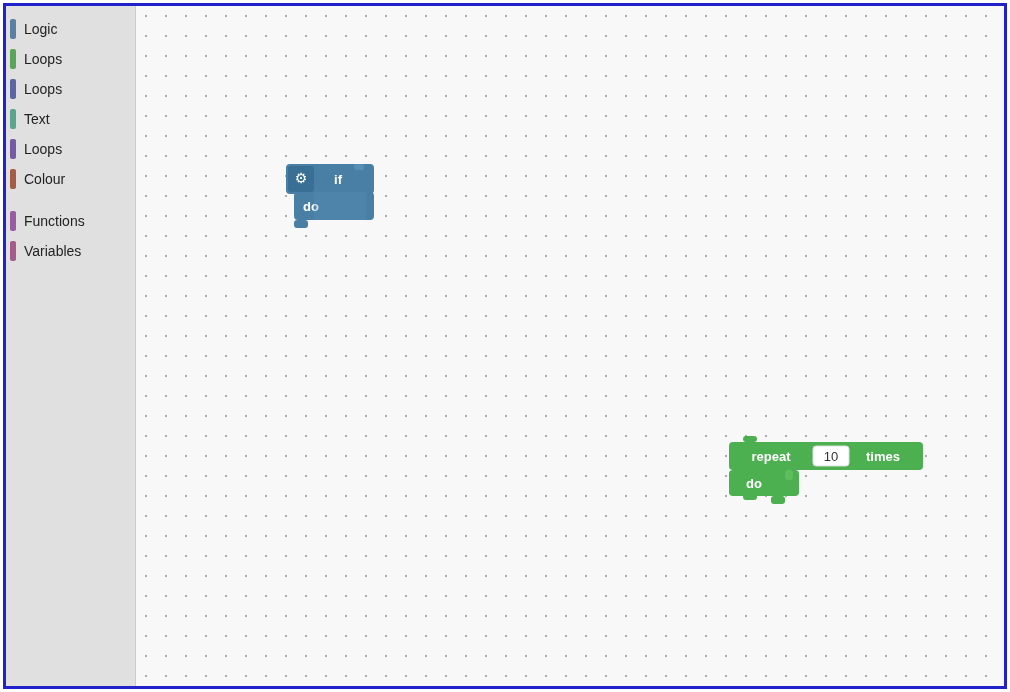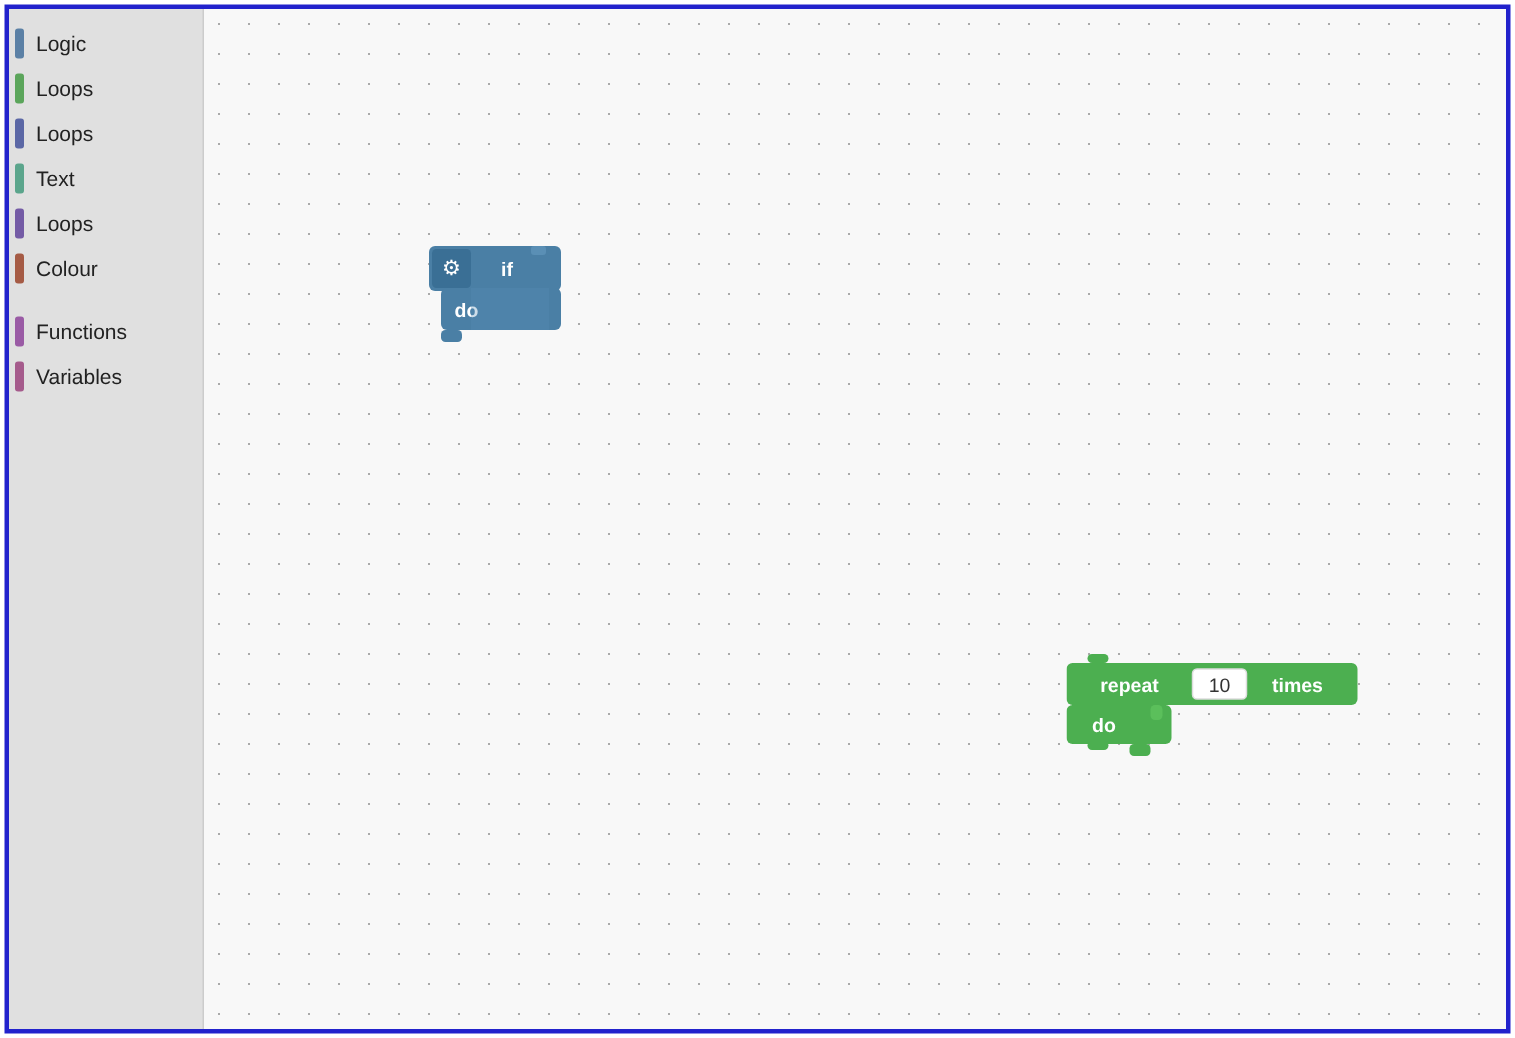--- a/index.html
+++ b/index.html
@@ -71,21 +71,21 @@
 
     
     .if-block {
       top: 158px;
       left: 150px;
     }
 
     
     .repeat-block {
       top: 430px;
-      left: 575px;
+      left: 593px;
     }
 
     
   </style>
 </head>
 <body>
 
 <div class="outer-border">
 
   <div class="sidebar">

